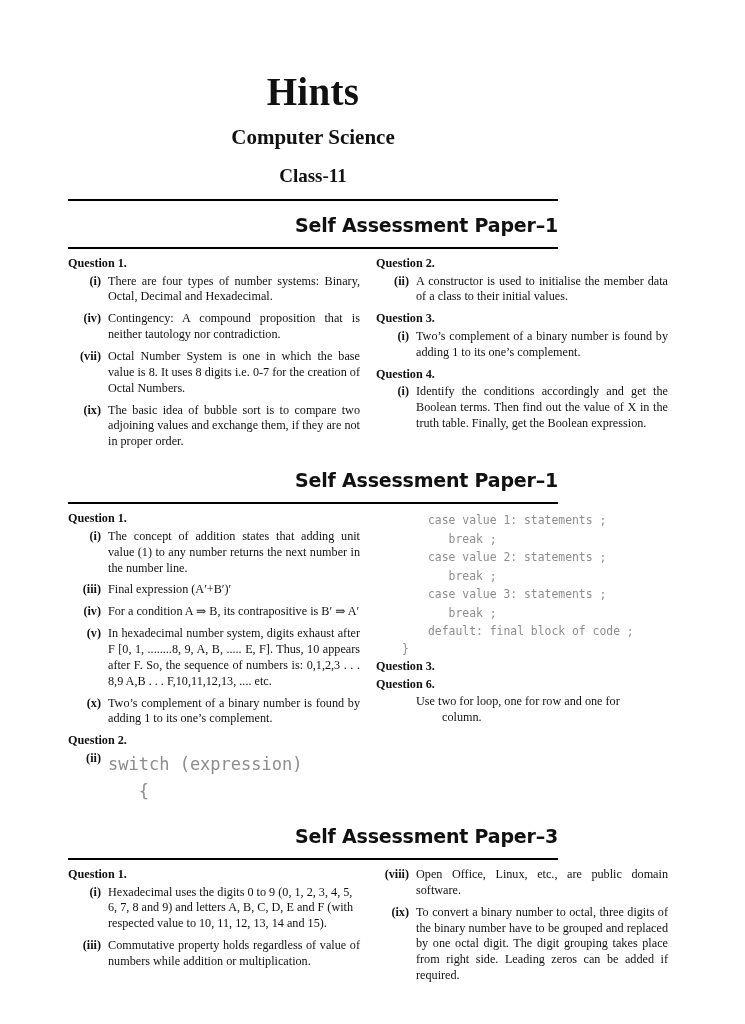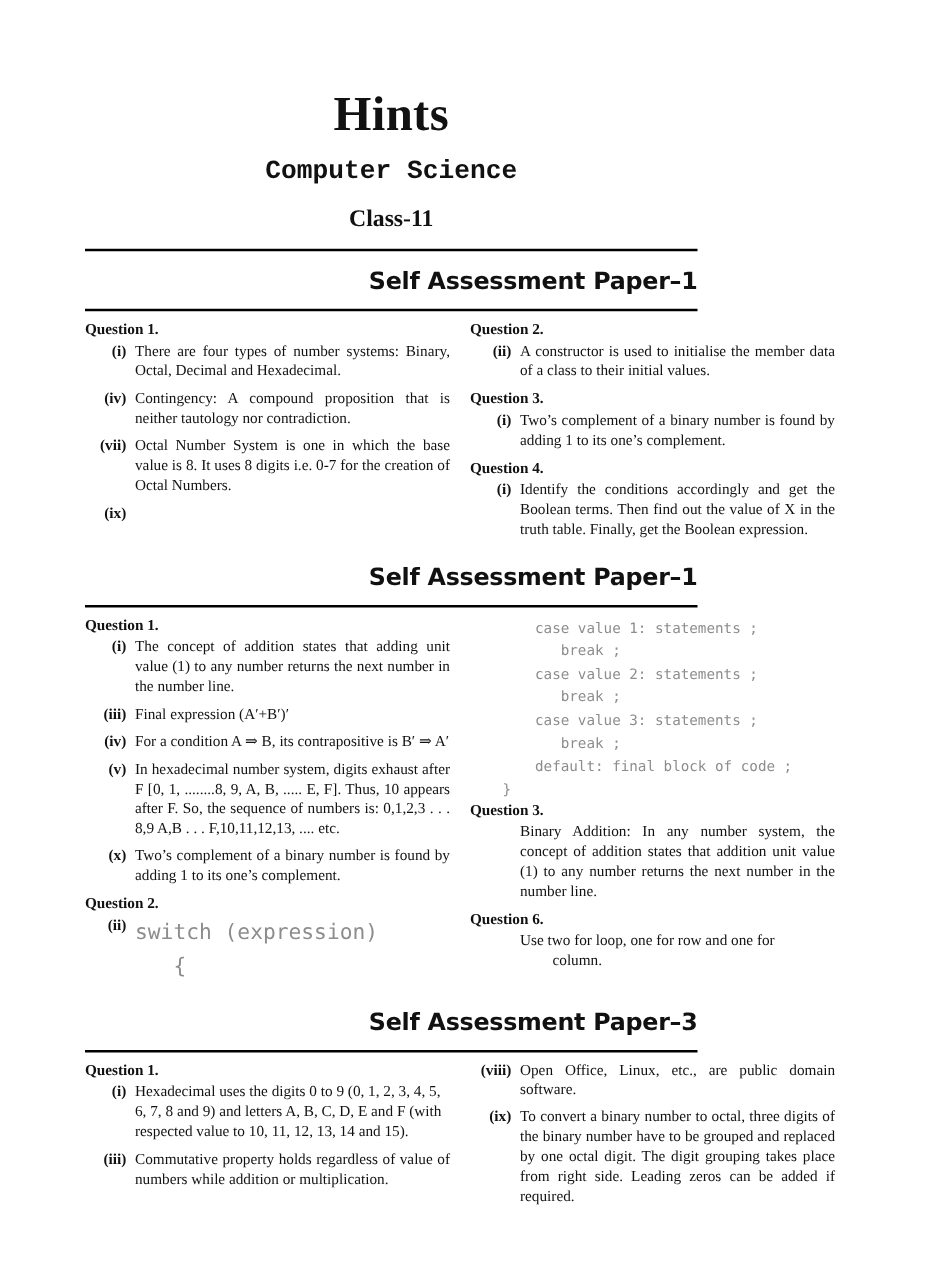--- a/index.html
+++ b/index.html
@@ -33,21 +33,20 @@
     font-size: 39px;
     line-height: 1.0;
     letter-spacing: 0.3px;
     margin: 0 0 16px 0;
   }
   .doc-subject {
     font-weight: bold;
     font-size: 21px;
     line-height: 1.0;
     margin: 0 0 18px 0;
-    font-family: Liberation Mono, monospace;
   }
   .doc-class {
     font-weight: bold;
     font-size: 19px;
     line-height: 1.0;
     margin: 0 0 14px 0;
   }
 
   
   .rule-thick {
@@ -174,20 +173,21 @@
             <div class="item">
               <span class="marker">(iv)</span>
               <span class="body-text"><span>Contingency: A compound proposition that is neither tautology nor contradiction.</span></span>
             </div>
             <div class="item">
               <span class="marker">(vii)</span>
               <span class="body-text"><span>Octal Number System is one in which the base value is 8. It uses 8 digits i.e. 0-7 for the creation of Octal Numbers.</span></span>
             </div>
             <div class="item">
               <span class="marker">(ix)</span>
+              <span class="body-text"><span>The basic idea of bubble sort is to compare two adjoining values and exchange them, if they are not in proper order.</span></span>
             </div>
           </div>
           <div class="col">
             <div class="qhead">Question 2.</div>
             <div class="item">
               <span class="marker">(ii)</span>
               <span class="body-text"><span>A constructor is used to initialise the member data of a class to their initial values.</span></span>
             </div>
             <div class="qhead">Question 3.</div>
             <div class="item">
@@ -240,24 +240,20 @@
           <div class="col">
             <pre class="codeblock code-right">case value 1: statements ;
    break ;
 case value 2: statements ;
    break ;
 case value 3: statements ;
    break ;
 default: final block of code ;</pre>
             <pre class="codeblock" style="padding-left: 26px;">}</pre>
             <div class="qhead">Question 3.</div>
-            <div class="item">
-              <span class="marker blank"></span>
-              <span class="body-text"><span>Binary Addition: In any number system, the concept of addition states that addition unit value (1) to any number returns the next number in the number line.</span></span>
-            </div>
             <div class="qhead">Question 6.</div>
             <div class="item">
               <span class="marker blank"></span>
               <span class="body-text"><span>Use two for loop, one for row and one for</span><span class="sub-indent">column.</span></span>
             </div>
           </div>
         </div>
       </div>
       <div class="section">
         <div class="section-title">Self Assessment Paper–3</div>

